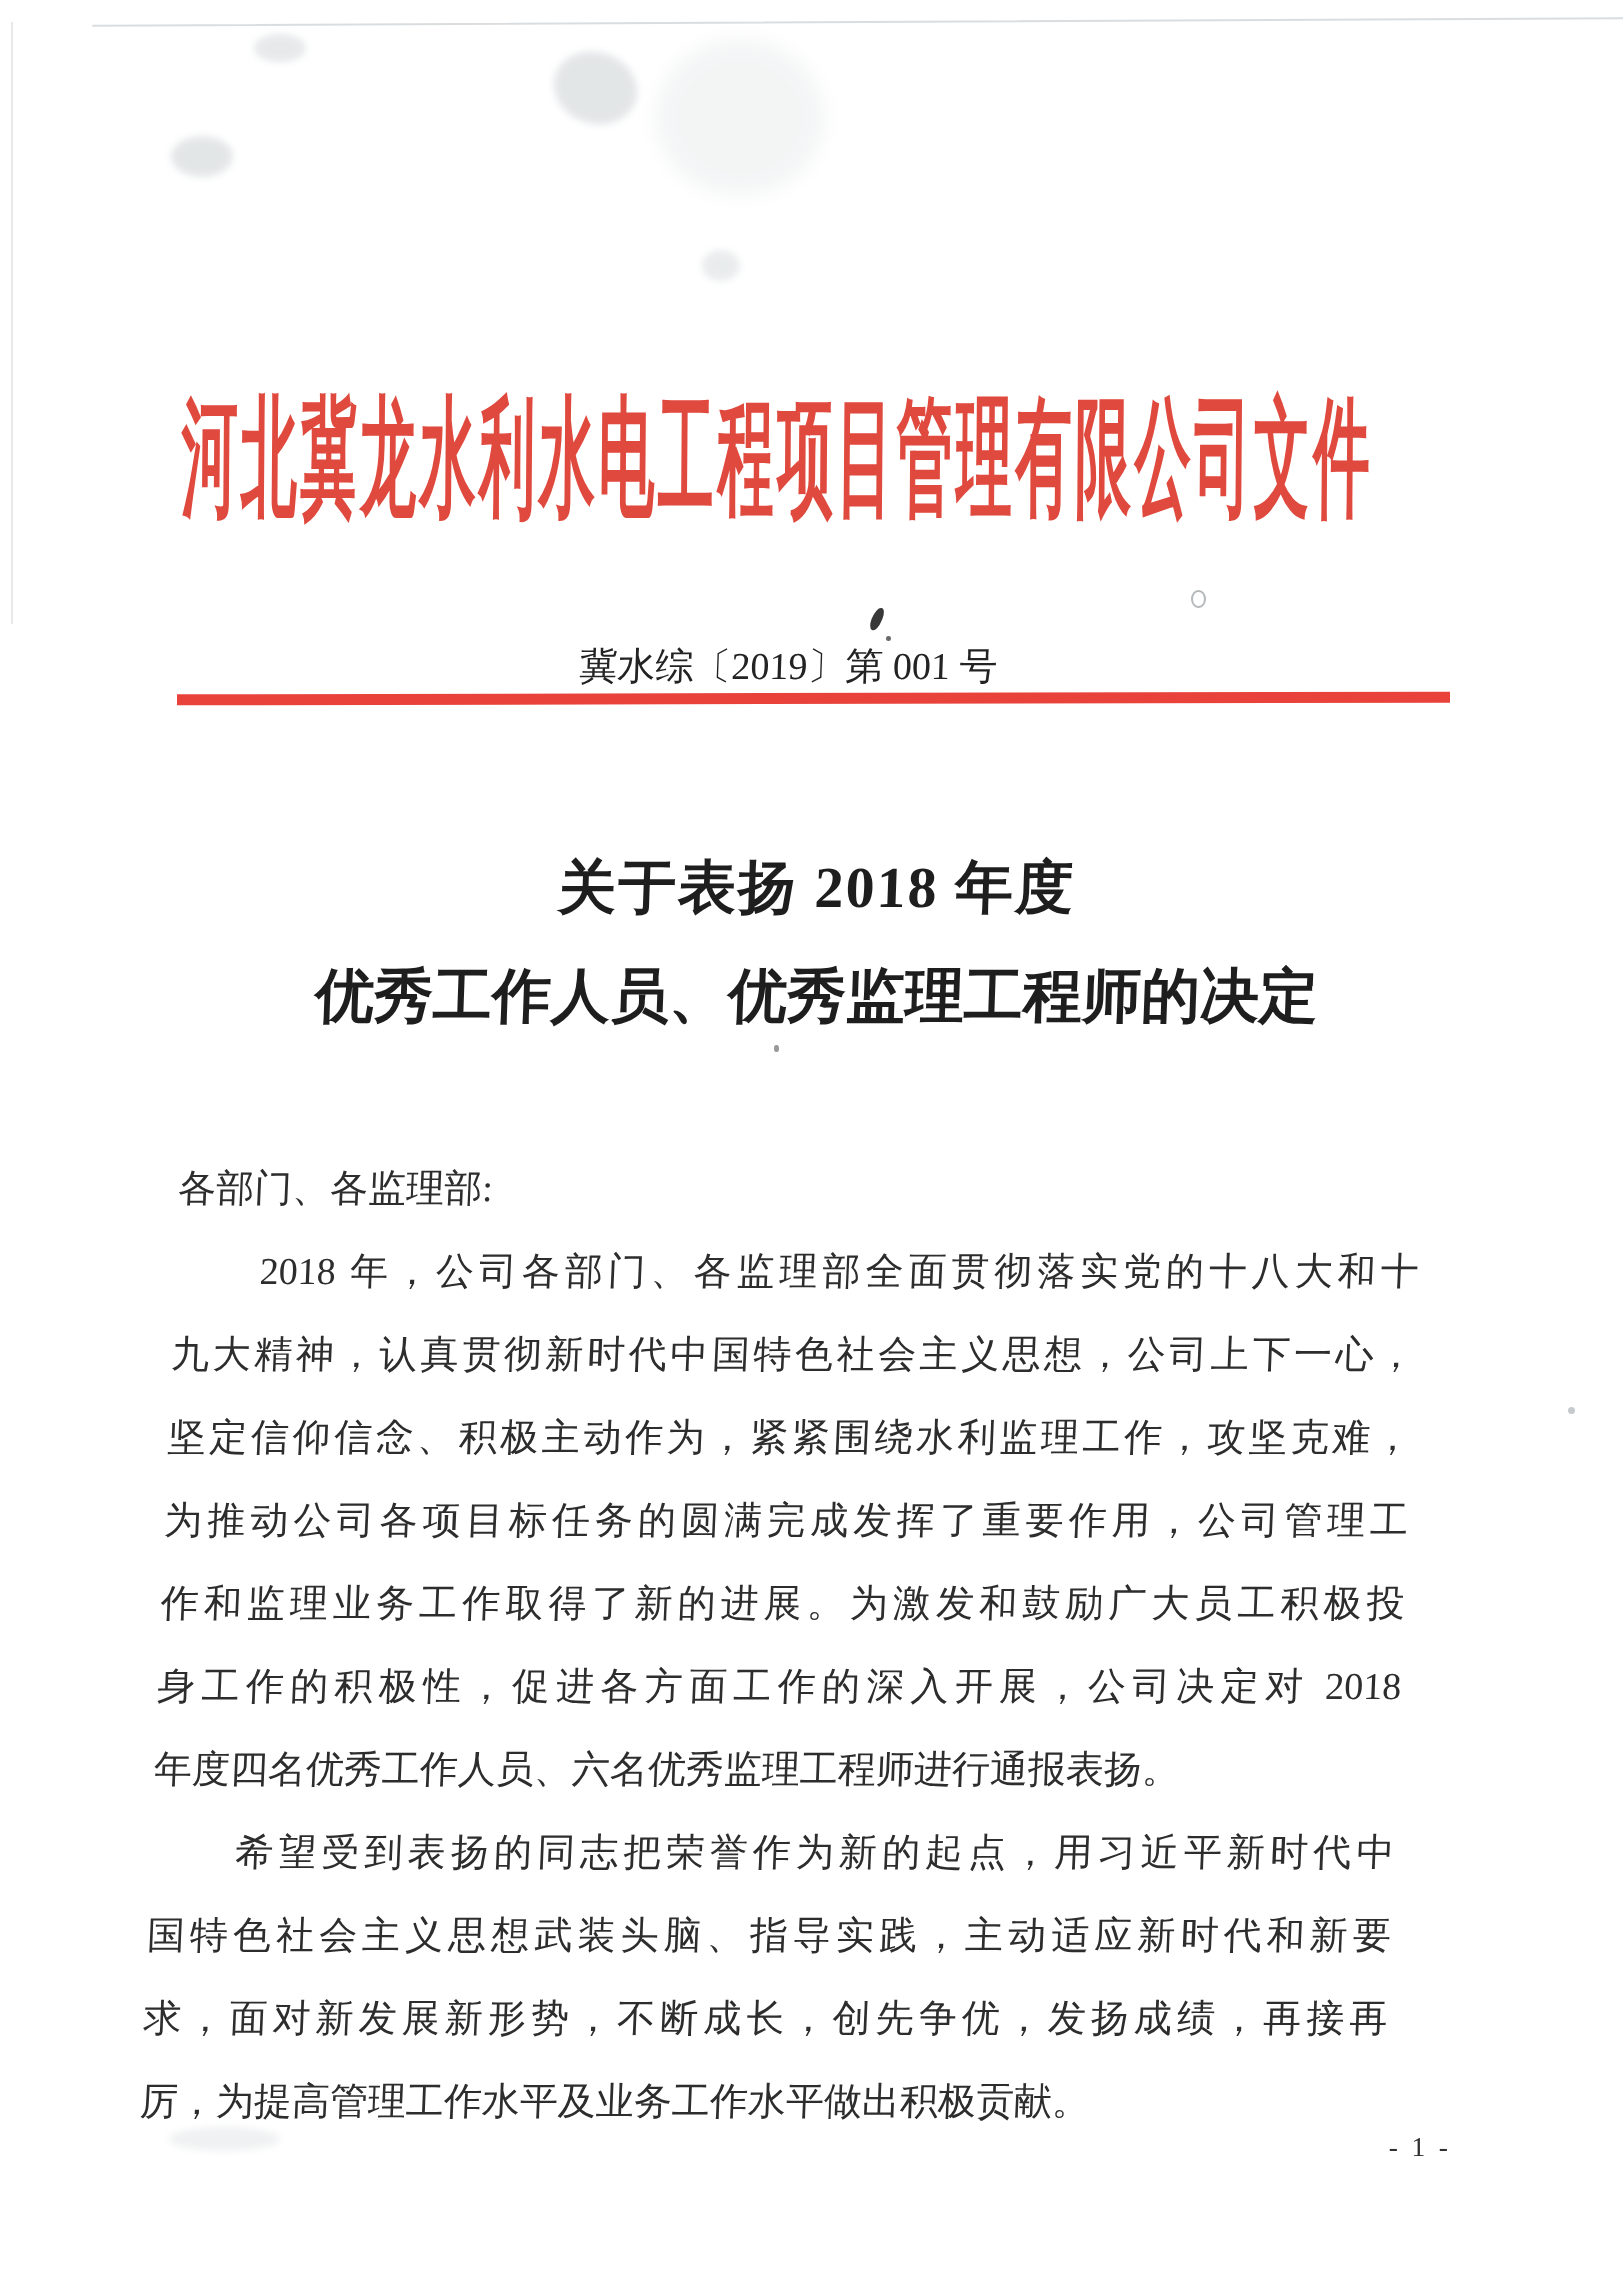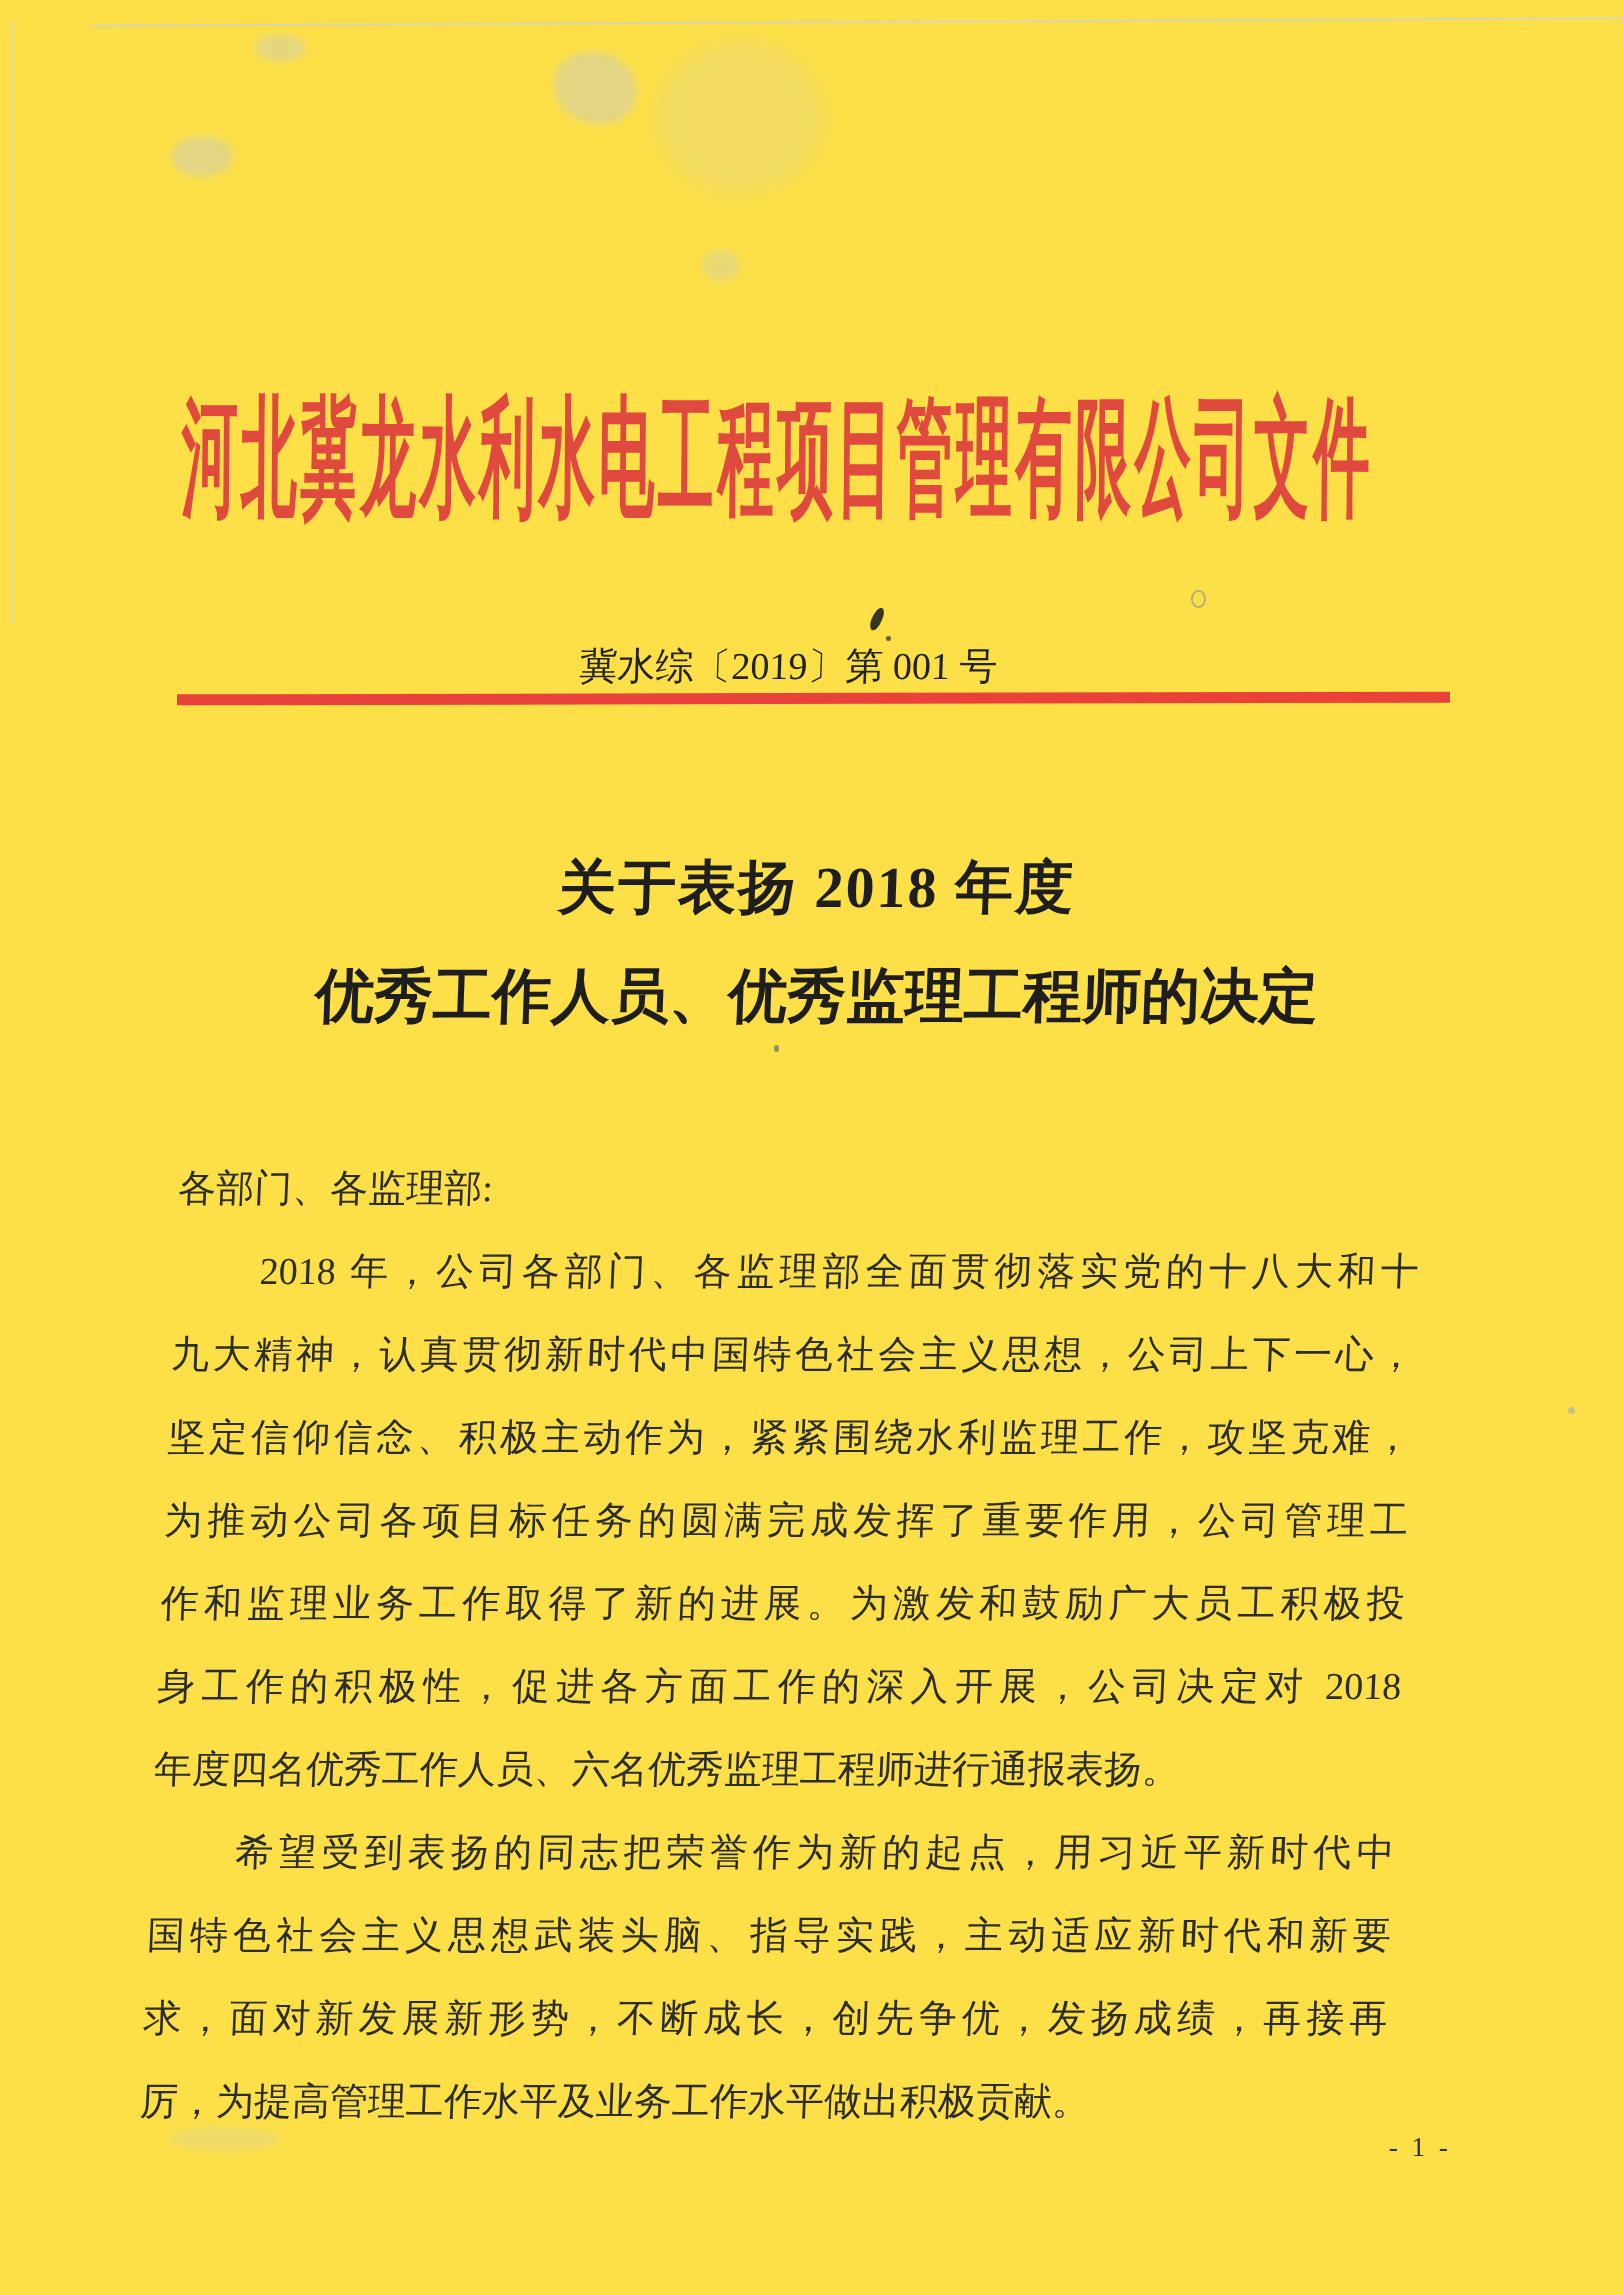--- a/index.html
+++ b/index.html
@@ -5,21 +5,21 @@
   html, body {
     margin: 0;
     padding: 0;
     background: #8a8a8a;
   }
   .page {
     position: relative;
     width: 1623px;
     height: 2295px;
     margin: 0 auto;
-    background: #fde047;
+    background: #ffffff;
     overflow: hidden;
     font-family: "Liberation Serif", "DejaVu Serif", serif;
   }
 
   
   .scan-top-edge {
     position: absolute;
     left: 92px; top: 21px;
     width: 1545px; height: 2px;
     background: #ccd2d5;

